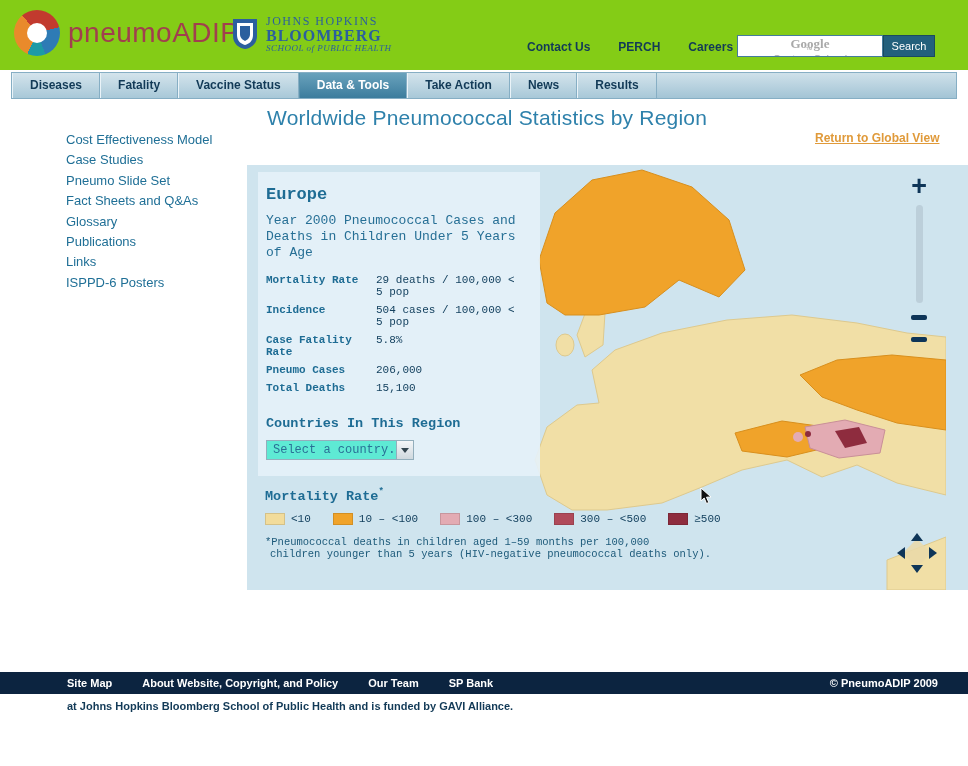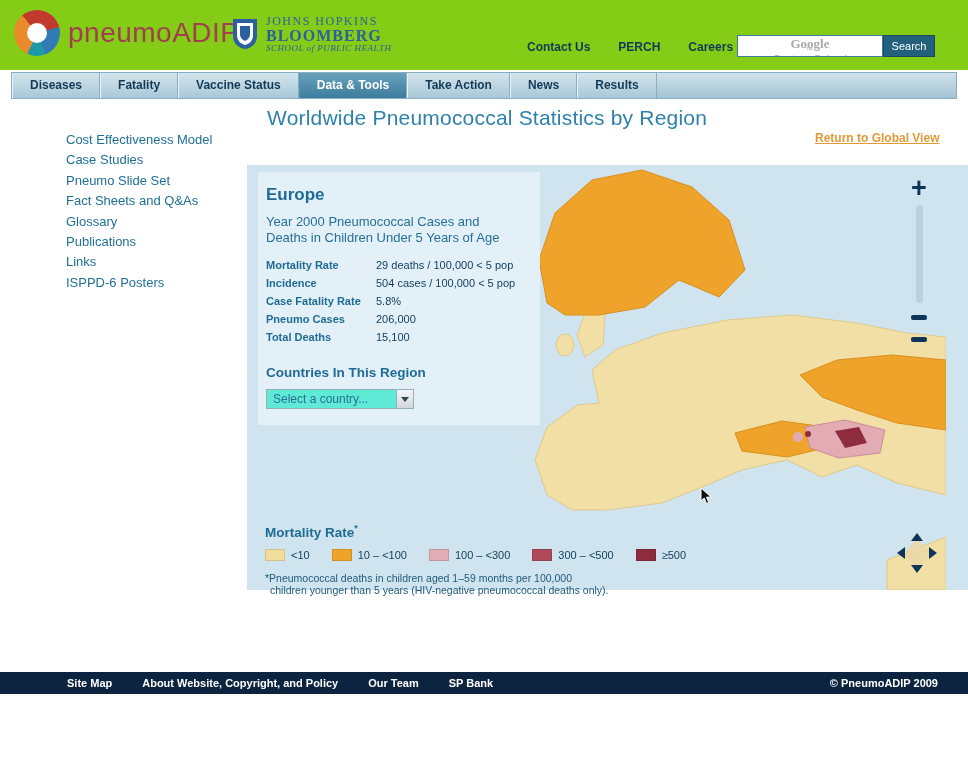--- a/index.html
+++ b/index.html
@@ -40,21 +40,21 @@
   .nav-fill { flex:1; background:linear-gradient(#cfe1ea,#a3c4d5); }
 
   
   .sidebar { position:absolute; left:66px; top:130px; width:175px; }
   .side-item { font-size:13px; color:#1f6f96; line-height:20.4px; cursor:pointer; white-space:nowrap; }
 
   
   .page-title { position:absolute; left:267px; top:106px; font-size:21px; font-weight:400; color:#2e81ab; letter-spacing:0.2px; }
   .return-link { position:absolute; left:815px; top:131px; font-size:12px; font-weight:bold; color:#e09a3a; text-decoration:underline; cursor:pointer; }
 
-  .map { position:absolute; left:247px; top:165px; width:721px; height:425px; background:#cfe4ee; cursor:default; }
+  .map { position:absolute; left:247px; top:165px; width:721px; height:425px; background:#cfe4ee; cursor:default;font-family:Liberation Mono, monospace; }
   .map svg.world { position:absolute; left:0; top:0; }
 
   
   .panel { position:absolute; left:11px; top:7px; width:282px; background:rgba(229,241,248,0.92); padding:13px 14px 16px 8px; }
   .panel-region { font-size:17px; font-weight:bold; color:#1e6c94; }
   .panel-sub { margin-top:9px; font-size:13px; color:#266f95; line-height:16px; width:250px; }
   .stats { margin-top:13px; display:grid; grid-template-columns:110px 1fr; row-gap:6px; }
   .stat-label { font-size:11px; font-weight:bold; color:#1e6c94; }
   .stat-value { font-size:11px; color:#14415f; }
   .countries-head { margin-top:22px; font-size:13.5px; font-weight:bold; color:#1e6c94; }
@@ -74,21 +74,21 @@
   
   .pan { position:absolute; left:650px; top:368px; width:40px; height:40px; }
   .pan-diamond { position:absolute; left:10px; top:10px; width:20px; height:20px; background:#ead9a8; transform:rotate(45deg); opacity:0.85; }
   .pan-arrow { position:absolute; width:0; height:0; cursor:pointer; }
   .pan-up    { left:14px; top:0;    border-left:6px solid transparent; border-right:6px solid transparent; border-bottom:8px solid #0e3558; }
   .pan-down  { left:14px; top:32px; border-left:6px solid transparent; border-right:6px solid transparent; border-top:8px solid #0e3558; }
   .pan-left  { left:0;    top:14px; border-top:6px solid transparent; border-bottom:6px solid transparent; border-right:8px solid #0e3558; }
   .pan-right { left:32px; top:14px; border-top:6px solid transparent; border-bottom:6px solid transparent; border-left:8px solid #0e3558; }
 
   
-  .legend { position:absolute; left:18px; top:358px; }
+  .legend { position:absolute; left:18px; top:322px; }
   .legend-title { font-size:13.5px; font-weight:bold; color:#1e6c94; }
   .legend-title sup { font-size:9px; }
   .legend-row { display:flex; align-items:center; margin-top:9px; }
   .legend-item { display:flex; align-items:center; margin-right:22px; }
   .swatch { width:20px; height:12px; margin-right:6px; border:1px solid rgba(0,0,0,0.12); }
   .legend-label { font-size:11px; color:#14415f; white-space:nowrap; }
   .legend-foot { margin-top:11px; font-size:10.5px; color:#1d5a7a; line-height:12.5px; }
 
   
   .cursor { position:absolute; left:453px; top:322px; pointer-events:none; }
@@ -269,15 +269,16 @@
     <div class="footer-links">
       <span class="footer-link">Site Map</span>
       <span class="footer-link">About Website, Copyright, and Policy</span>
       <span class="footer-link">Our Team</span>
       <span class="footer-link">SP Bank</span>
     </div>
     <span class="footer-copy">© PneumoADIP 2009</span>
   </div>
 
   <div class="disclaimer">
+    <div>at Johns Hopkins Bloomberg School of Public Health and is funded by GAVI Alliance.</div>
   </div>
 
 </div>
 
 </body></html>

